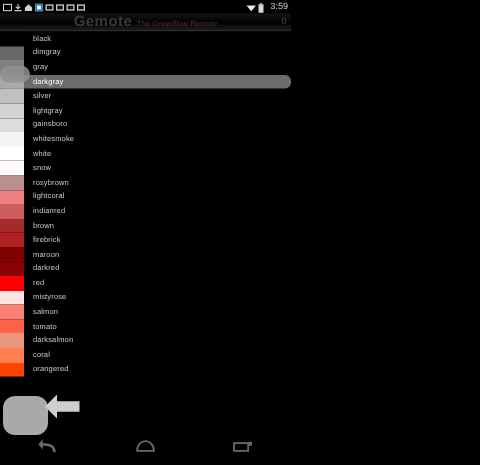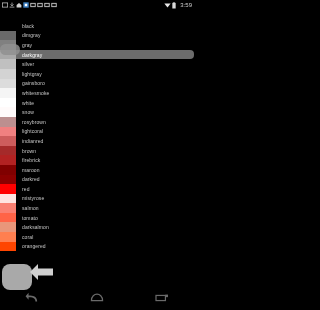--- a/index.html
+++ b/index.html
@@ -139,20 +139,27 @@
       <span class="sb-ico">
         <svg width="4" height="7" viewBox="0 0 6 10">
             <rect x="1.8" y="0" width="2.4" height="1" fill="#d8d8d8"></rect>
             <rect x="0.5" y="1" width="5" height="8.5" fill="#d8d8d8"></rect>
           </svg>
       </span>
       <span class="sb-time">3:59</span>
     </div>
   </div>
 
+  <div id="titlebar">
+    <div id="title-wrap">
+      <span id="app-title">Gemote</span>
+      <span id="app-sub">The Greenflow Remote</span>
+    </div>
+    <span id="title-right">0</span>
+  </div>
 
   <div id="list">
       <div class="row">
         <div class="sw" style="background: rgb(0, 0, 0);"></div>
         <div class="lbl">black</div>
       </div>
       <div class="row">
         <div class="sw" style="background: rgb(105, 105, 105);"></div>
         <div class="lbl">dimgray</div>
       </div>

